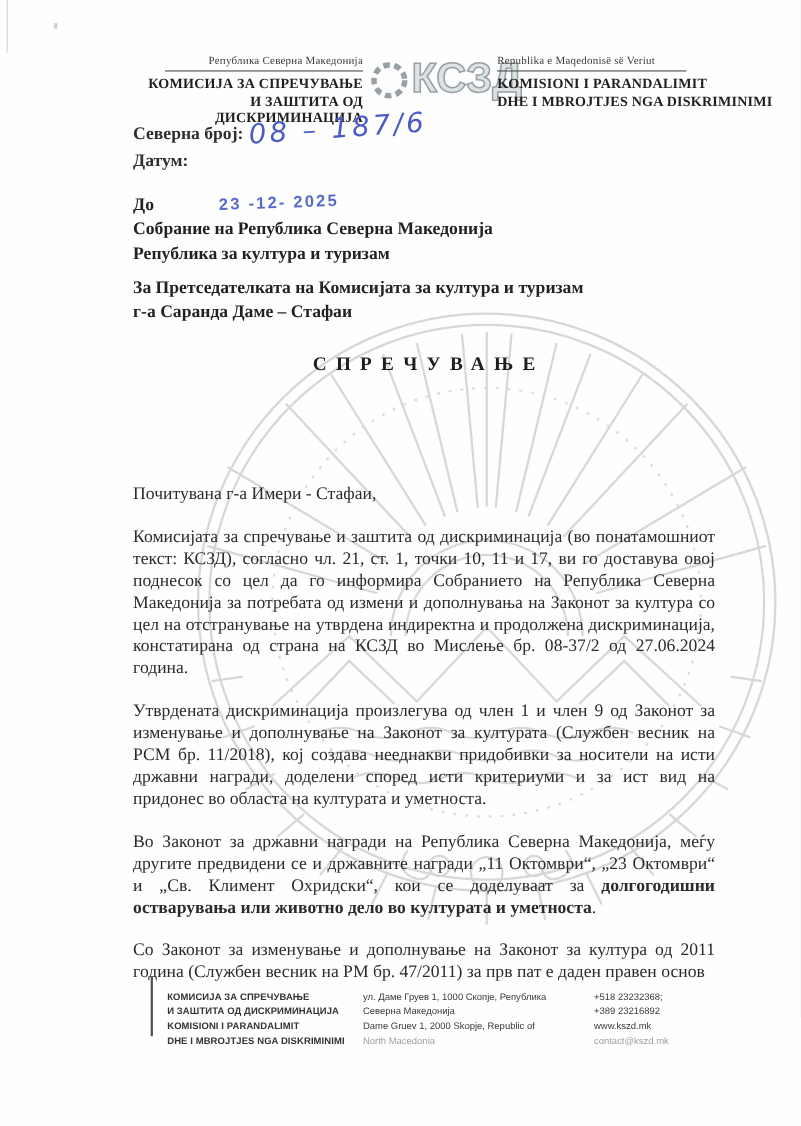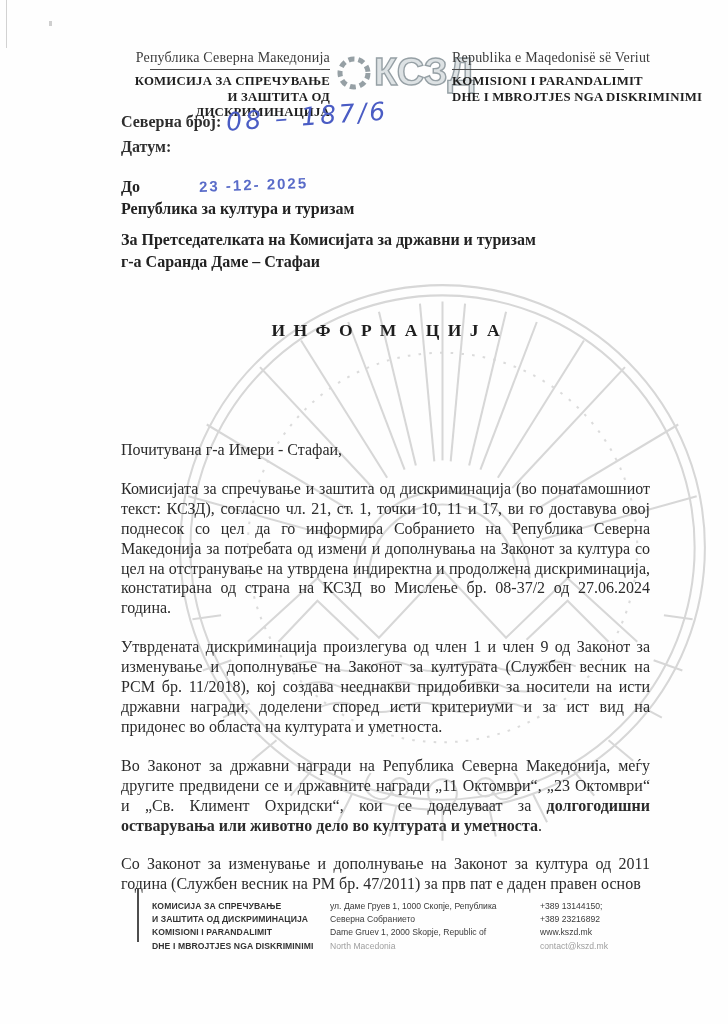--- a/index.html
+++ b/index.html
@@ -9,21 +9,21 @@
     font-family:"Liberation Serif", serif;color:#2e2e2e;
   }
   
   .edge-line{position:absolute;left:6px;top:0;width:1px;height:48px;background:#d2d2d2;}
   .speck{position:absolute;left:49px;top:21px;width:3px;height:5px;background:#b5b5b5;opacity:.65;}
   
   .watermark{position:absolute;left:135px;top:240px;width:615px;height:615px;z-index:0;}
   
   .hdr-left{position:absolute;left:112px;top:50px;width:218px;text-align:right;z-index:2;}
   .hdr-right{position:absolute;left:452px;top:50px;width:272px;text-align:left;z-index:2;}
-  .hdr-country{font-size:14px;color:#3c3c3c;letter-spacing:.2px;}
+  .hdr-country{font-size:10px;color:#3c3c3c;letter-spacing:.2px;}
   .hdr-rule{border:none;border-top:1.5px solid #4a4a4a;height:0;margin:3px 0 4px;}
   .hdr-left .hdr-rule{width:180px;margin-left:auto;}
   .hdr-right .hdr-rule{width:172px;margin-right:auto;}
   .hdr-org{font-weight:bold;font-size:12.8px;line-height:15.5px;color:#1f1f1f;letter-spacing:.2px;}
   .logo{position:absolute;left:334px;top:52px;display:flex;align-items:center;z-index:2;}
   .logo-text{
     font-family:"Liberation Sans",sans-serif;font-weight:700;font-size:38px;line-height:1;
     color:#dde2e4;-webkit-text-stroke:1.4px #96a0a5;letter-spacing:0;
   }
   
@@ -151,50 +151,51 @@
 
   <div class="meta">
     <div>Северна број:</div>
     <div>Датум:</div>
   </div>
   <div class="handwriting">08 – 187/6</div>
   <div class="date-stamp">23 -12- 2025</div>
 
   <div class="recipient">
     <div>До</div>
+    <div>Собрание на Република Северна Македонија</div>
     <div>Република за култура и туризам</div>
-    <div class="attn">За Претседателката на Комисијата за државни и туризам</div>
+    <div class="attn">За Претседателката на Комисијата за култура и туризам</div>
     <div>г-а Саранда Даме – Стафаи</div>
   </div>
 
   <div class="title-block">
-    <div class="doc-title">ИНФОРМАЦИЈА</div>
+    <div class="doc-title">СПРЕЧУВАЊЕ</div>
   </div>
 
   <div class="body">
     <div class="sal">Почитувана г-а Имери - Стафаи,</div>
     <p>Комисијата за спречување и заштита од дискриминација (во понатамошниот текст: КСЗД), согласно чл. 21, ст. 1, точки 10, 11 и 17, ви го доставува овој поднесок со цел да го информира Собранието на Република Северна Македонија за потребата од измени и дополнувања на Законот за култура со цел на отстранување на утврдена индиректна и продолжена дискриминација, констатирана од страна на КСЗД во Мислење бр. 08-37/2 од 27.06.2024 година.</p>
     <p>Утврдената дискриминација произлегува од член 1 и член 9 од Законот за изменување и дополнување на Законот за културата (Службен весник на РСМ бр. 11/2018), кој создава нееднакви придобивки за носители на исти државни награди, доделени според исти критериуми и за ист вид на придонес во областа на културата и уметноста.</p>
     <p><span>Во Законот за државни награди на Република Северна Македонија, меѓу другите предвидени се и државните награди „11 Октомври“, „23 Октомври“ и „Св. Климент Охридски“, кои се доделуваат за </span><span class="b">долгогодишни остварувања или животно дело во културата и уметноста</span><span>.</span></p>
     <p>Со Законот за изменување и дополнување на Законот за култура од 2011 година (Службен весник на РМ бр. 47/2011) за прв пат е даден правен основ</p>
   </div>
 
   <div class="footer-rule"></div>
   <div class="f-col f-org">
     <div>КОМИСИЈА ЗА СПРЕЧУВАЊЕ</div>
     <div>И ЗАШТИТА ОД ДИСКРИМИНАЦИЈА</div>
     <div>KOMISIONI I PARANDALIMIT</div>
     <div>DHE I MBROJTJES NGA DISKRIMINIMI</div>
   </div>
   <div class="f-col f-addr">
     <div>ул. Даме Груев 1, 1000 Скопје, Република</div>
-    <div>Северна Собранието</div>
+    <div>Северна Македонија</div>
     <div>Dame Gruev 1, 2000 Skopje, Republic of</div>
     <div class="faded">North Macedonia</div>
   </div>
   <div class="f-col f-contact">
-    <div>+389 13144150;</div>
+    <div>+518 23232368;</div>
     <div>+389 23216892</div>
     <div>www.kszd.mk</div>
     <div class="faded">contact@kszd.mk</div>
   </div>
 
 </div>
 
 </body></html>

